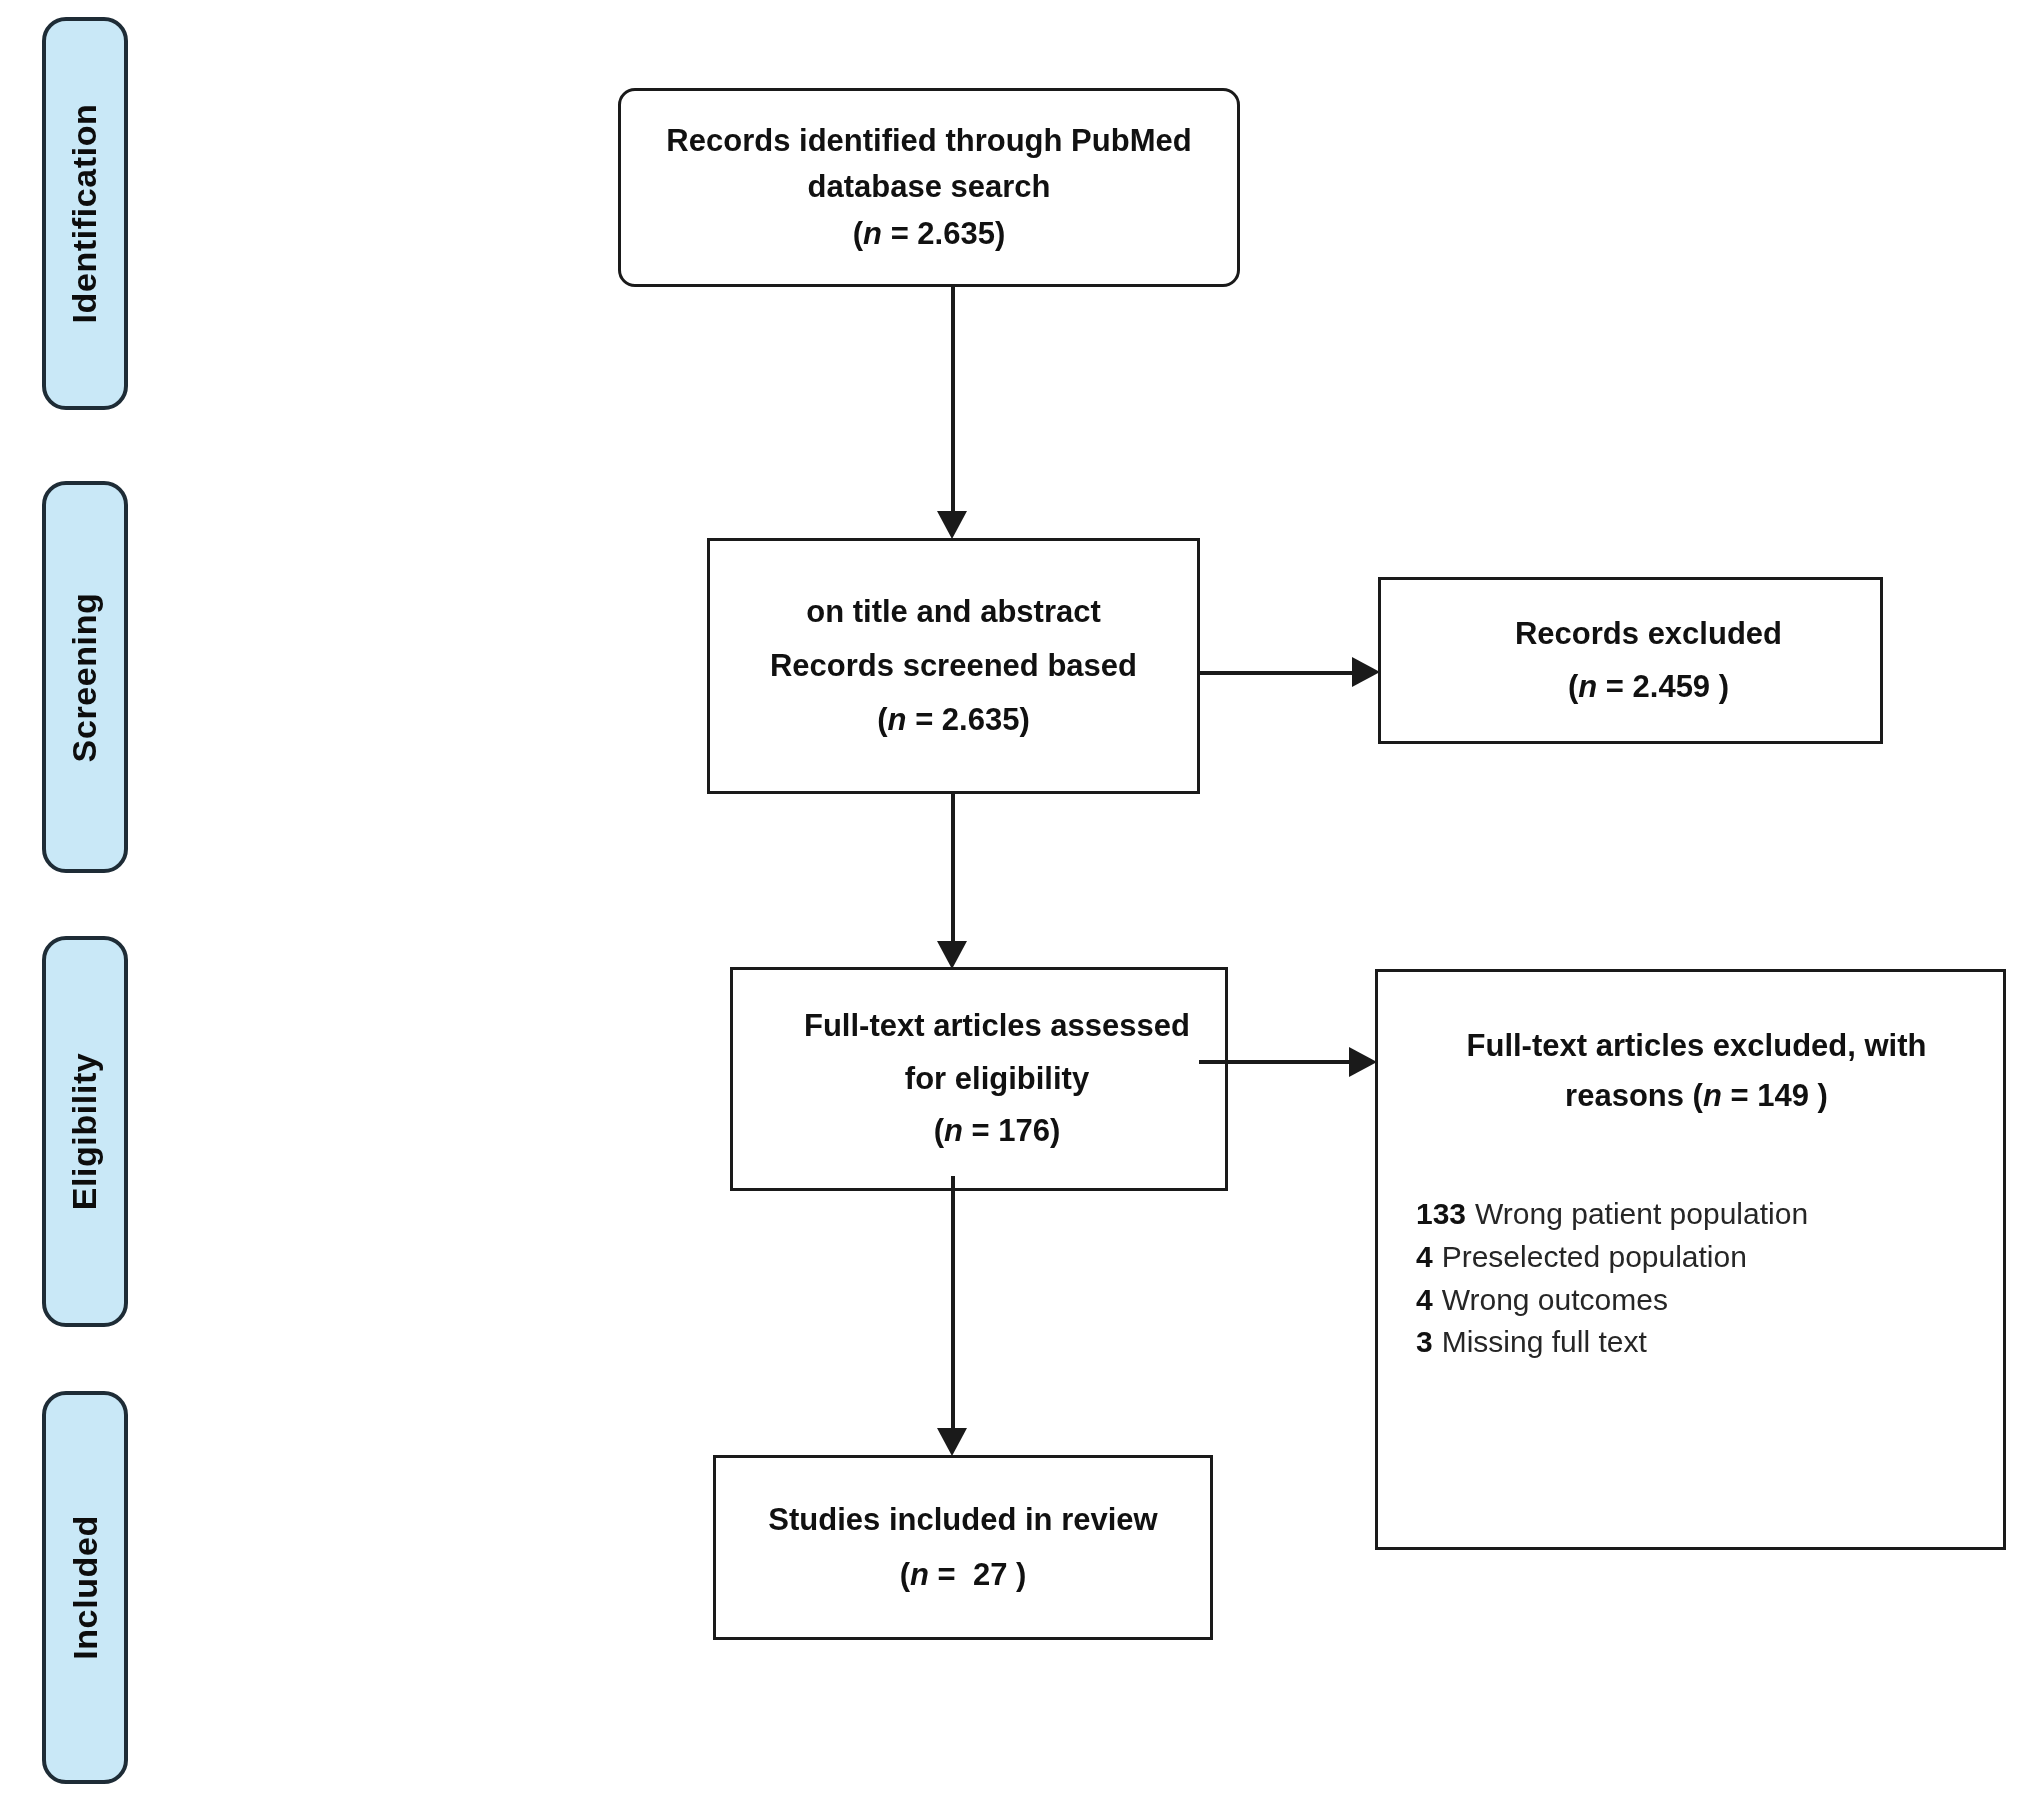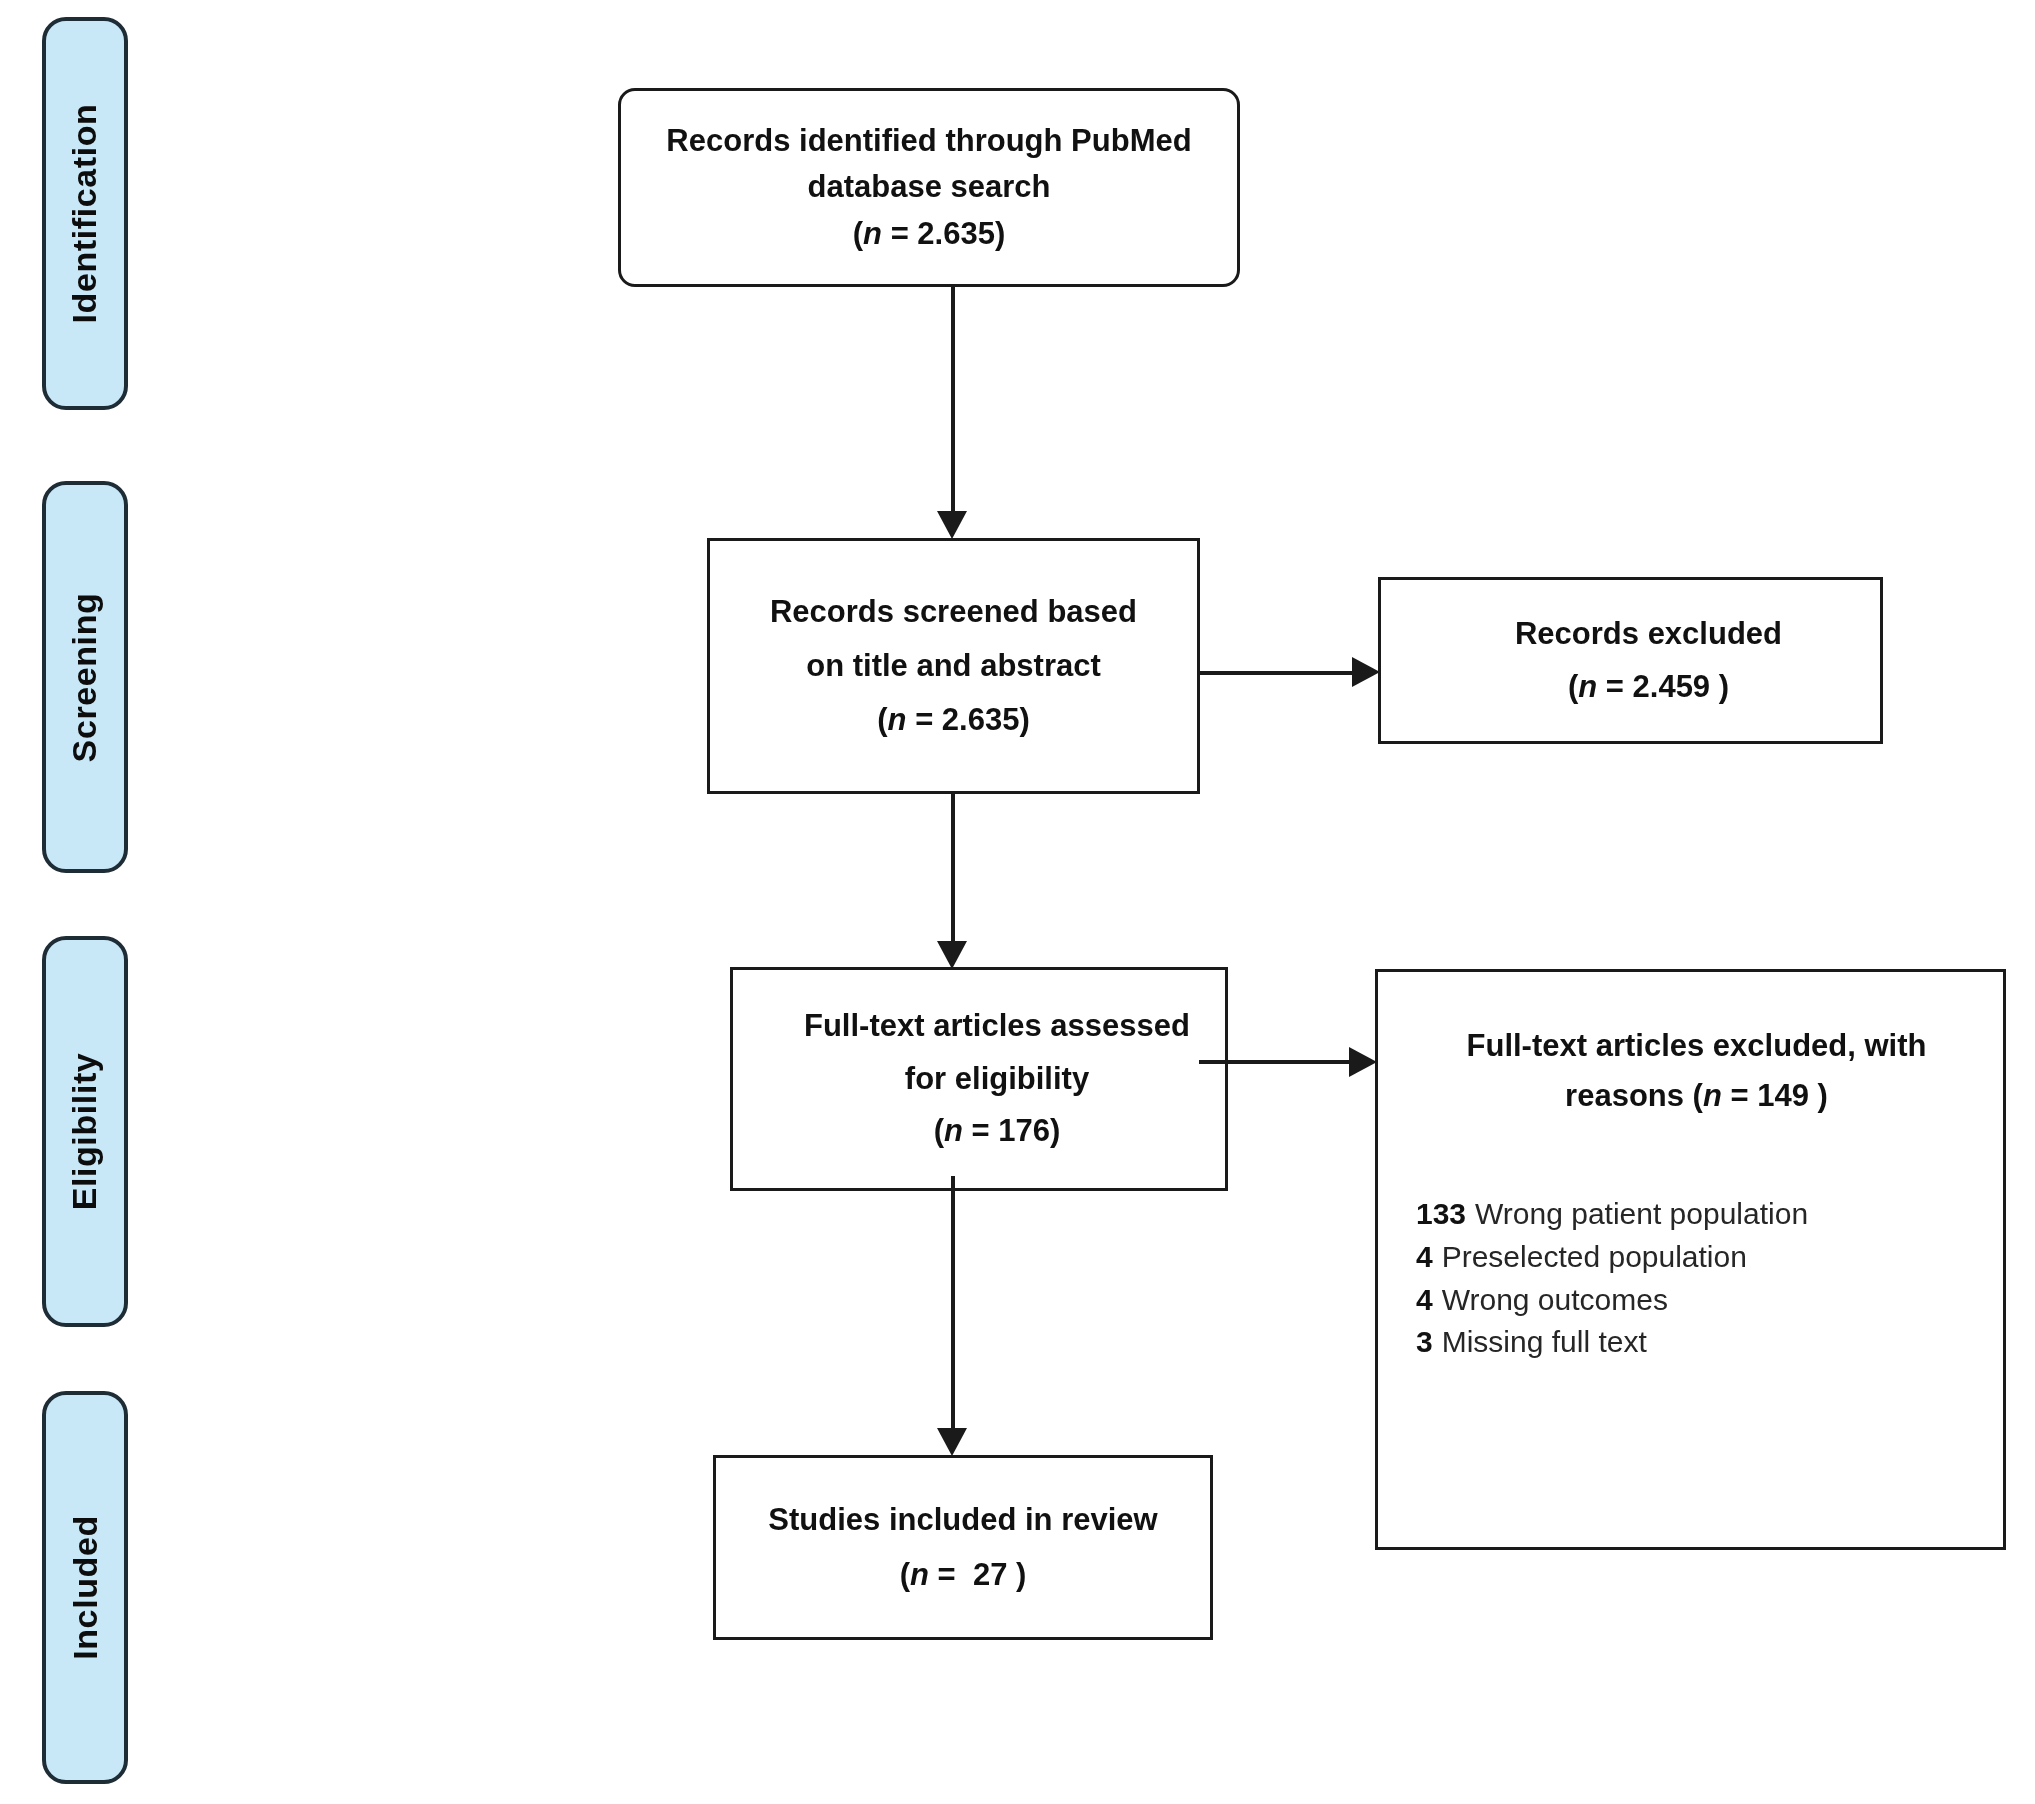--- a/index.html
+++ b/index.html
@@ -122,22 +122,22 @@
   <div class="flow-box lh-150" style="left:618px;top:88px;width:622px;height:199px">
     <span class="line">Records identified through PubMed</span>
     <span class="line">database search</span>
     <span class="line count"><span>(</span><span class="n-italic">n</span><span> = 2.635)</span></span>
   </div>
 
   <div class="vline" style="left:951px;top:287px;height:226px"></div>
   <div class="arrow-down" style="left:937px;top:511px"></div>
 
   <div class="flow-box lh-175" style="left:707px;top:538px;width:493px;height:256px">
+    <span class="line">on title and abstract</span>
     <span class="line">Records screened based</span>
-    <span class="line">on title and abstract</span>
     <span class="line count"><span>(</span><span class="n-italic">n</span><span> = 2.635)</span></span>
   </div>
 
   <div class="hline" style="left:1200px;top:671px;width:153px"></div>
   <div class="arrow-right" style="left:1352px;top:657px"></div>
 
   <div class="flow-box lh-170" style="left:1378px;top:577px;width:505px;height:167px">
     <span class="line">Records excluded</span>
     <span class="line count"><span>(</span><span class="n-italic">n</span><span> = 2.459 )</span></span>
   </div>

